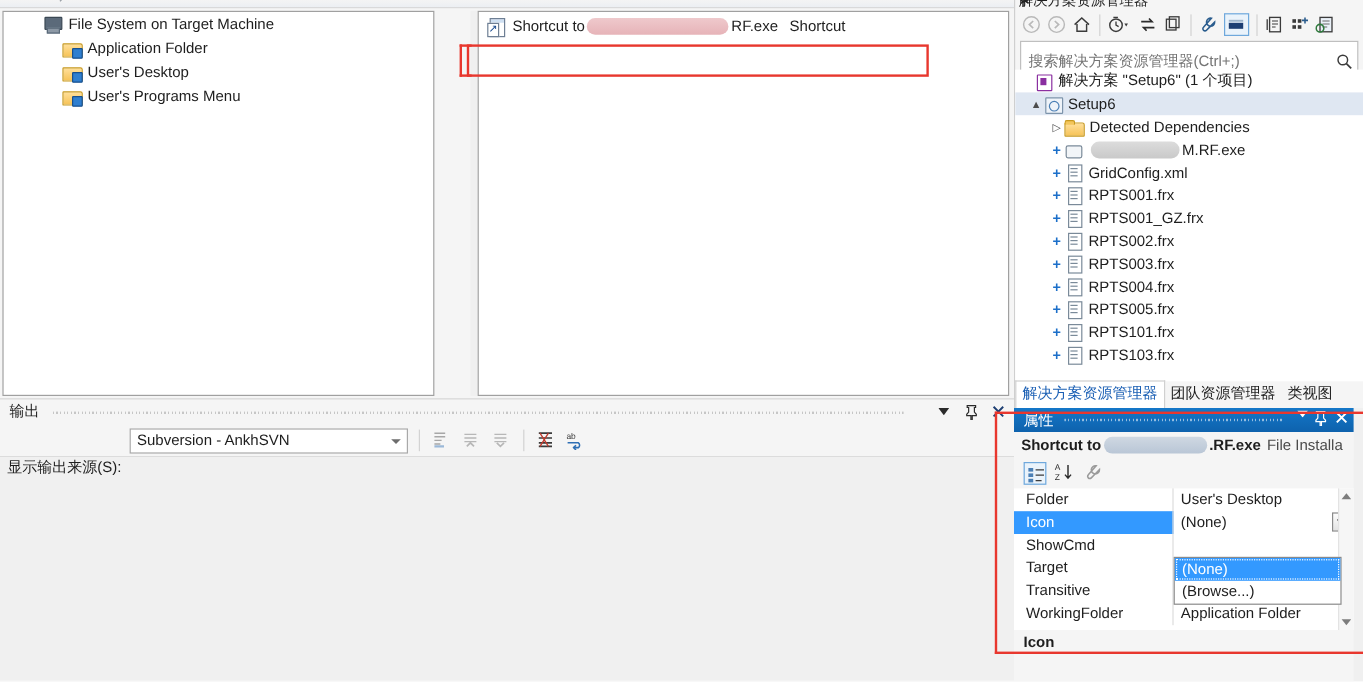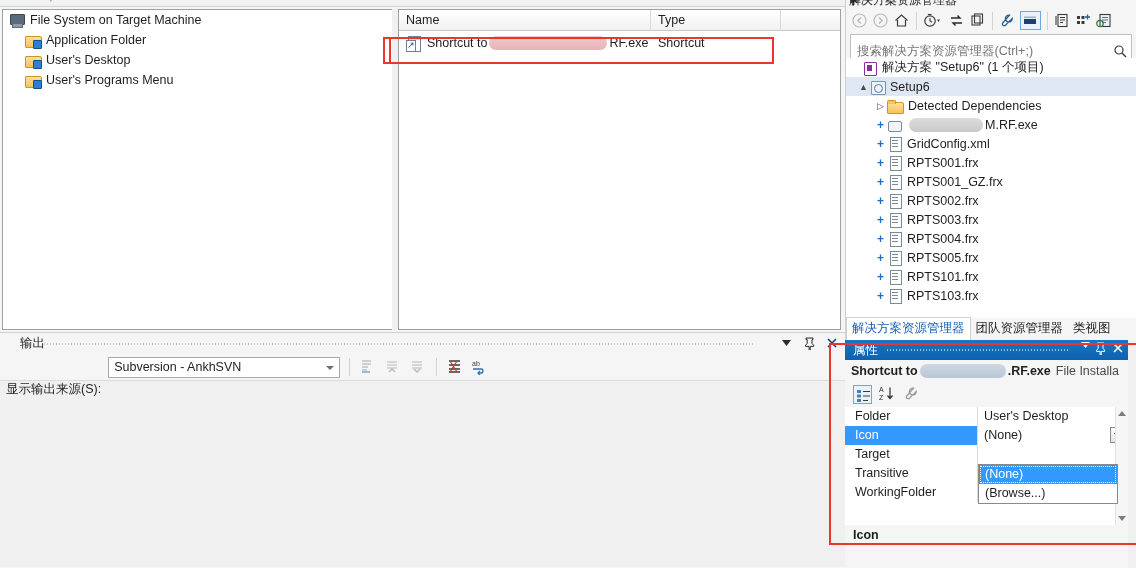--- a/index.html
+++ b/index.html
@@ -24,22 +24,22 @@
   .top-strip .ghost {
     position: absolute; top: -9px; font-size: 12px; color: #9aa0a6;
   }
 
   
   .editor {
     position: absolute; left: 0; top: 7px; width: 845px; height: 325px;
     background: #f5f5f5;
   }
   .fs-tree {
-    position: absolute; left: 2px; top: 2px; width: 397px; height: 321px;
-    background: #ffffff; border: 1px solid #a0a0a0; overflow: hidden;
+    position: absolute; left: 2px; top: 2px; width: 360px; height: 321px;
+    background: #ffffff; border: 1px solid #a0a0a0; overflow: hidden; padding-left: 27px;
   }
   .fs-list {
     position: absolute; left: 398px; top: 2px; width: 443px; height: 321px;
     background: #ffffff; border: 1px solid #a0a0a0; overflow: hidden;
   }
   .tree-row {
     display: flex; align-items: center; height: 20px; padding-left: 6px;
     font-size: 12.5px; white-space: nowrap;
   }
   .tree-row.ind1 { padding-left: 22px; }
@@ -136,21 +136,21 @@
     background: #f0f0f0;
   }
 
   
   .output {
     position: absolute; left: 0; top: 332px; width: 845px; height: 236px;
     background: #f5f5f5; border-top: 1px solid #cfcfcf;
   }
   .out-title {
     position: relative; height: 21px; display: flex; align-items: center;
-    padding-left: 20px; font-size: 12.5px;
+    padding-left: 8px; font-size: 12.5px;
     background: #f5f5f5;
   }
   .out-title .dots {
     position: absolute; left: 44px; right: 92px; top: 10px; height: 2px;
     background-image: repeating-linear-gradient(to right, #c6c6c6 0 1px, transparent 1px 3px);
   }
   .title-btns { position: absolute; right: 6px; top: 2px; display: flex; gap: 9px; align-items: center; }
   .tbtn { width: 14px; height: 16px; position: relative; cursor: default; color: #2b2b2b; font-size: 11px;
           display: flex; align-items: center; justify-content: center; }
 
@@ -320,25 +320,20 @@
       </div>
       <div class="tree-row ind1">
         <span class="ico ico-folder-special"></span>
         <span>User's Programs Menu</span>
       </div>
     </div>
 
     <div class="v-split"></div>
 
     <div class="fs-list">
-      <div class="list-head">
-        <div class="col col-name">Name</div>
-        <div class="col col-type">Type</div>
-        <div class="col col-rest"></div>
-      </div>
       <div class="list-row">
         <div class="cell cell-name">
           <span class="ico ico-shortcut"></span>
           <span>Shortcut to </span>
           <span class="redact" style="width:118px;"></span>
           <span>RF.exe</span>
         </div>
         <div class="cell cell-type">Shortcut</div>
       </div>
     </div>
@@ -642,20 +637,24 @@
       <div class="grow sel">
         <div class="gname">Icon</div>
         <div class="gval">
           <span>(None)</span>
           <span class="ddbtn">
               <i></i>
             </span>
         </div>
       </div>
       <div class="grow">
+        <div class="gname">ShowCmd</div>
+        <div class="gval"></div>
+      </div>
+      <div class="grow">
         <div class="gname">Target</div>
         <div class="gval"></div>
       </div>
       <div class="grow">
         <div class="gname">Transitive</div>
         <div class="gval">False</div>
       </div>
       <div class="grow">
         <div class="gname">WorkingFolder</div>
         <div class="gval">Application Folder</div>

